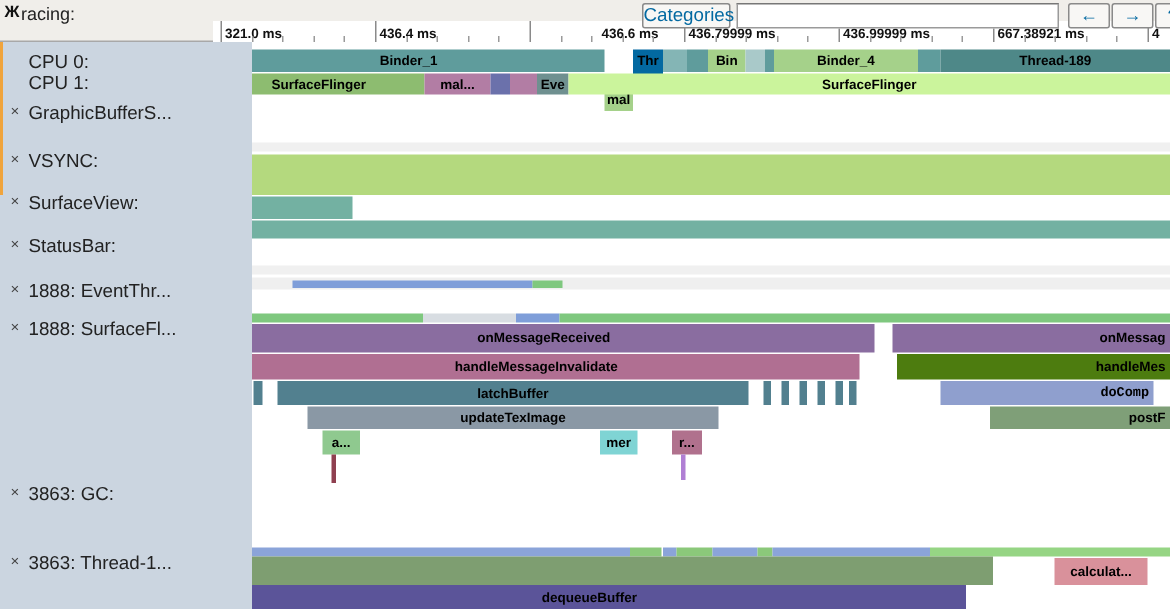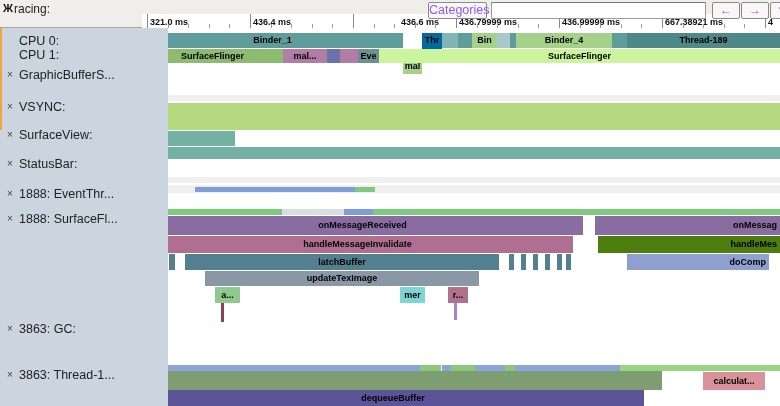--- a/index.html
+++ b/index.html
@@ -7,21 +7,21 @@
        font-family:"Liberation Sans",sans-serif;background:#ffffff;}
   #stage{position:absolute;inset:0;width:780px;height:406px;overflow:hidden;}
 
   
   #toolbar{position:absolute;left:0;top:0;width:780px;height:14px;background:#f0eeea;}
   #header-left{position:absolute;left:0;top:0;width:142px;height:27px;background:#f0eeea;
                border-bottom:1px solid #a8a8a8;z-index:6;}
   #app-icon{position:absolute;left:3px;top:2px;font-size:11px;font-weight:bold;color:#111;}
   #app-title{position:absolute;left:14px;top:2px;font-size:12px;color:#222;}
   .tb-btn{position:absolute;top:2px;height:17px;box-sizing:border-box;background:#f8f7f5;
-          border:1px solid #8a8a8a;border-radius:2px;font-size:12px;color:#8b5cf6;
+          border:1px solid #8a8a8a;border-radius:2px;font-size:12px;color:#0369a1;
           text-align:center;line-height:15px;z-index:7;}
   #categories-btn{left:428px;width:59px;font-size:12.5px;}
   #filter-field{position:absolute;left:491px;top:2px;width:215px;height:17px;box-sizing:border-box;
                 background:#ffffff;border:1px solid #9a9a9a;border-top-color:#777;z-index:7;}
   #prev-btn{left:712px;width:28px;}
   #next-btn{left:741px;width:28px;}
   #help-btn{left:770px;width:24px;font-size:13px;}
 
   
   #ruler{position:absolute;left:142px;top:14px;width:638px;height:14px;background:#ffffff;z-index:1;}
@@ -184,22 +184,23 @@
       <div class="bar" style="left: 145px; top: 254px; width: 5px; height: 16px; background: rgb(82, 128, 143);"></div>
       <div class="bar" style="left: 156px; top: 254px; width: 6px; height: 16px; background: rgb(82, 128, 143);"></div>
       <div class="bar" style="left: 169px; top: 254px; width: 6px; height: 16px; background: rgb(82, 128, 143);"></div>
       <div class="bar" style="left: 185px; top: 254px; width: 314px; height: 16px; background: rgb(82, 128, 143); line-height: 16px;">latchBuffer</div>
       <div class="bar" style="left: 509px; top: 254px; width: 5px; height: 16px; background: rgb(82, 128, 143);"></div>
       <div class="bar" style="left: 521px; top: 254px; width: 5px; height: 16px; background: rgb(82, 128, 143);"></div>
       <div class="bar" style="left: 533px; top: 254px; width: 5px; height: 16px; background: rgb(82, 128, 143);"></div>
       <div class="bar" style="left: 545px; top: 254px; width: 5px; height: 16px; background: rgb(82, 128, 143);"></div>
       <div class="bar" style="left: 557px; top: 254px; width: 5px; height: 16px; background: rgb(82, 128, 143);"></div>
       <div class="bar" style="left: 566px; top: 254px; width: 5px; height: 16px; background: rgb(82, 128, 143);"></div>
-      <div class="bar ar" style="left: 627px; top: 254px; width: 142px; height: 16px; background: rgb(143, 159, 206); line-height: 16px;">doComp</div>
+      <div class="bar ar" style="left: 627px; top: 254px; width: 142px; height: 16px; background: rgb(143, 159, 206); line-height: 16px; font-family: Liberation Mono, monospace;">doComp</div>
       <div class="bar" style="left: 205px; top: 271px; width: 274px; height: 15px; background: rgb(138, 152, 165); line-height: 15px;">updateTexImage</div>
+      <div class="bar ar" style="left: 660px; top: 271px; width: 120px; height: 15px; background: rgb(127, 159, 120); line-height: 15px;">postF</div>
       <div class="bar" style="left: 215px; top: 287px; width: 25px; height: 16px; background: rgb(143, 201, 143); line-height: 16px;">a...</div>
       <div class="bar" style="left: 400px; top: 287px; width: 25px; height: 16px; background: rgb(127, 212, 212); line-height: 16px;">mer</div>
       <div class="bar" style="left: 448px; top: 287px; width: 20px; height: 16px; background: rgb(176, 113, 141); line-height: 16px;">r...</div>
       <div class="bar" style="left: 221px; top: 303px; width: 3px; height: 19px; background: rgb(143, 64, 80);"></div>
       <div class="bar" style="left: 454px; top: 303px; width: 3px; height: 17px; background: rgb(176, 127, 212);"></div>
       <div class="bar" style="left: 142px; top: 365px; width: 278px; height: 6px; background: rgb(139, 164, 217);"></div>
       <div class="bar" style="left: 420px; top: 365px; width: 21px; height: 6px; background: rgb(139, 200, 122);"></div>
       <div class="bar" style="left: 442px; top: 365px; width: 9px; height: 6px; background: rgb(139, 164, 217);"></div>
       <div class="bar" style="left: 451px; top: 365px; width: 24px; height: 6px; background: rgb(139, 200, 122);"></div>
       <div class="bar" style="left: 475px; top: 365px; width: 30px; height: 6px; background: rgb(139, 164, 217);"></div>

